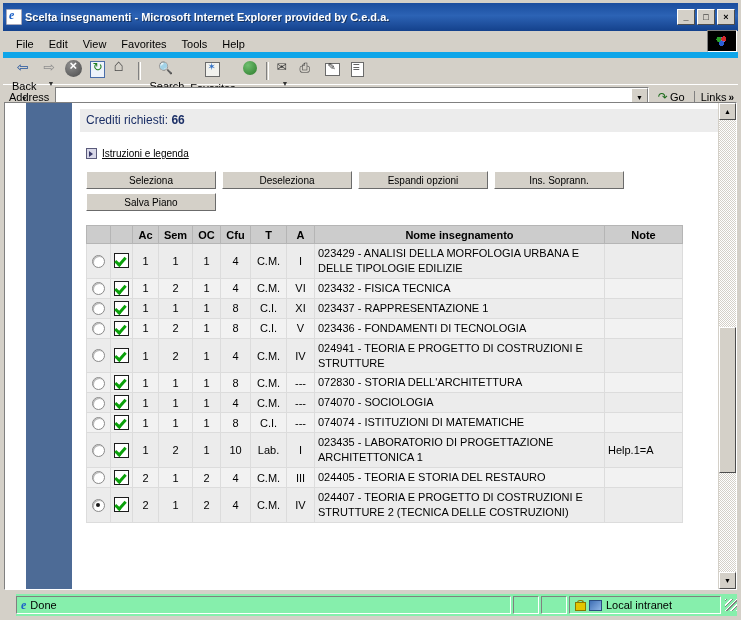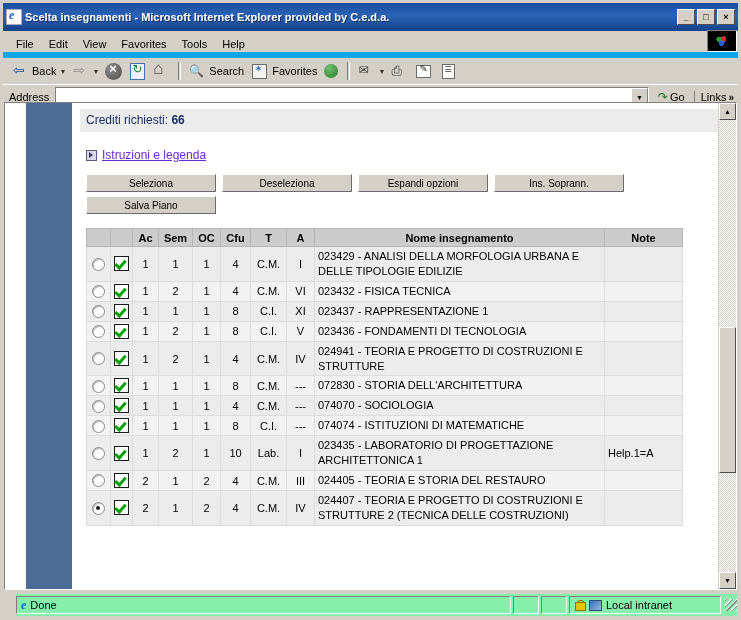--- a/index.html
+++ b/index.html
@@ -41,21 +41,21 @@
     background:
       radial-gradient(circle at 30% 40%, #2aa02a 0 22%, transparent 23%),
       radial-gradient(circle at 68% 35%, #d62b2b 0 22%, transparent 23%),
       radial-gradient(circle at 50% 75%, #2b5fd6 0 24%, transparent 25%),
       radial-gradient(circle at 50% 50%, #7a6ad0 0 40%, transparent 41%);
     filter:blur(.4px);}
 
   
   .toolbar{display:flex;align-items:center;height:26px;margin:0 1px;
     background:#d4d0c8;padding-left:6px;gap:0;}
-  .tb{display:flex;align-items:center;height:22px;padding:0 3px;gap:3px;white-space:nowrap;}
+  .tb{display:flex;align-items:center;height:22px;padding:0 3px;gap:3px;white-space:nowrap;flex-direction:column;}
   .tb .lbl{font-size:11px;}
   .tb .arr{font-size:7px;color:#333;}
   .sep{width:1px;height:18px;margin:0 5px;
     border-left:1px solid #808080;border-right:1px solid #fff;}
   .ic{width:17px;height:17px;position:relative;flex:0 0 auto;}
 
   .ic-back:after{content:"\21E6";font-size:14px;color:#1c4f9c;position:absolute;left:1px;top:-1px;}
   .ic-fwd:after{content:"\21E8";font-size:14px;color:#8d8d8d;position:absolute;left:1px;top:-1px;}
   .ic-stop{border-radius:50%;background:radial-gradient(circle at 35% 30%,#8e8e8e,#4a4a4a);}
   .ic-stop:after{content:"\00D7";position:absolute;left:4px;top:-2px;color:#fff;font-size:13px;font-weight:bold;}
@@ -100,21 +100,21 @@
 
   .credit-band{background:#ececec;padding:4px 6px 5px 6px;margin-top:6px;
     font-size:12px;color:#1b2f66;font-weight:bold;}
   .credit-band .k{font-weight:normal;}
 
   .legend-row{margin:16px 0 0 6px;display:flex;align-items:center;gap:5px;}
   .exp-ic{width:9px;height:9px;border:1px solid #5a5a7a;background:#d8d8e8;
     position:relative;flex:0 0 auto;}
   .exp-ic:after{content:"";position:absolute;left:2px;top:1.5px;width:0;height:0;
     border-left:4px solid #3a3a6a;border-top:3px solid transparent;border-bottom:3px solid transparent;}
-  .legend-link{font-size:12px;color:#6d28d9;text-decoration:underline;}
+  .legend-link{font-size:10px;color:#000000;text-decoration:underline;}
 
   .btnrow{margin:12px 0 0 6px;display:flex;gap:6px;}
   .btnrow2{margin:4px 0 0 6px;display:flex;}
   .btn{width:128px;height:16px;background:#d4d0c8;border:1px solid;
     border-color:#fff #6b6b6b #6b6b6b #fff;display:flex;align-items:center;
     justify-content:center;font-size:10px;color:#000;white-space:nowrap;}
 
   
   table.grid{margin:14px 0 0 6px;border-collapse:collapse;width:596px;
     font-size:11px;table-layout:fixed;}

